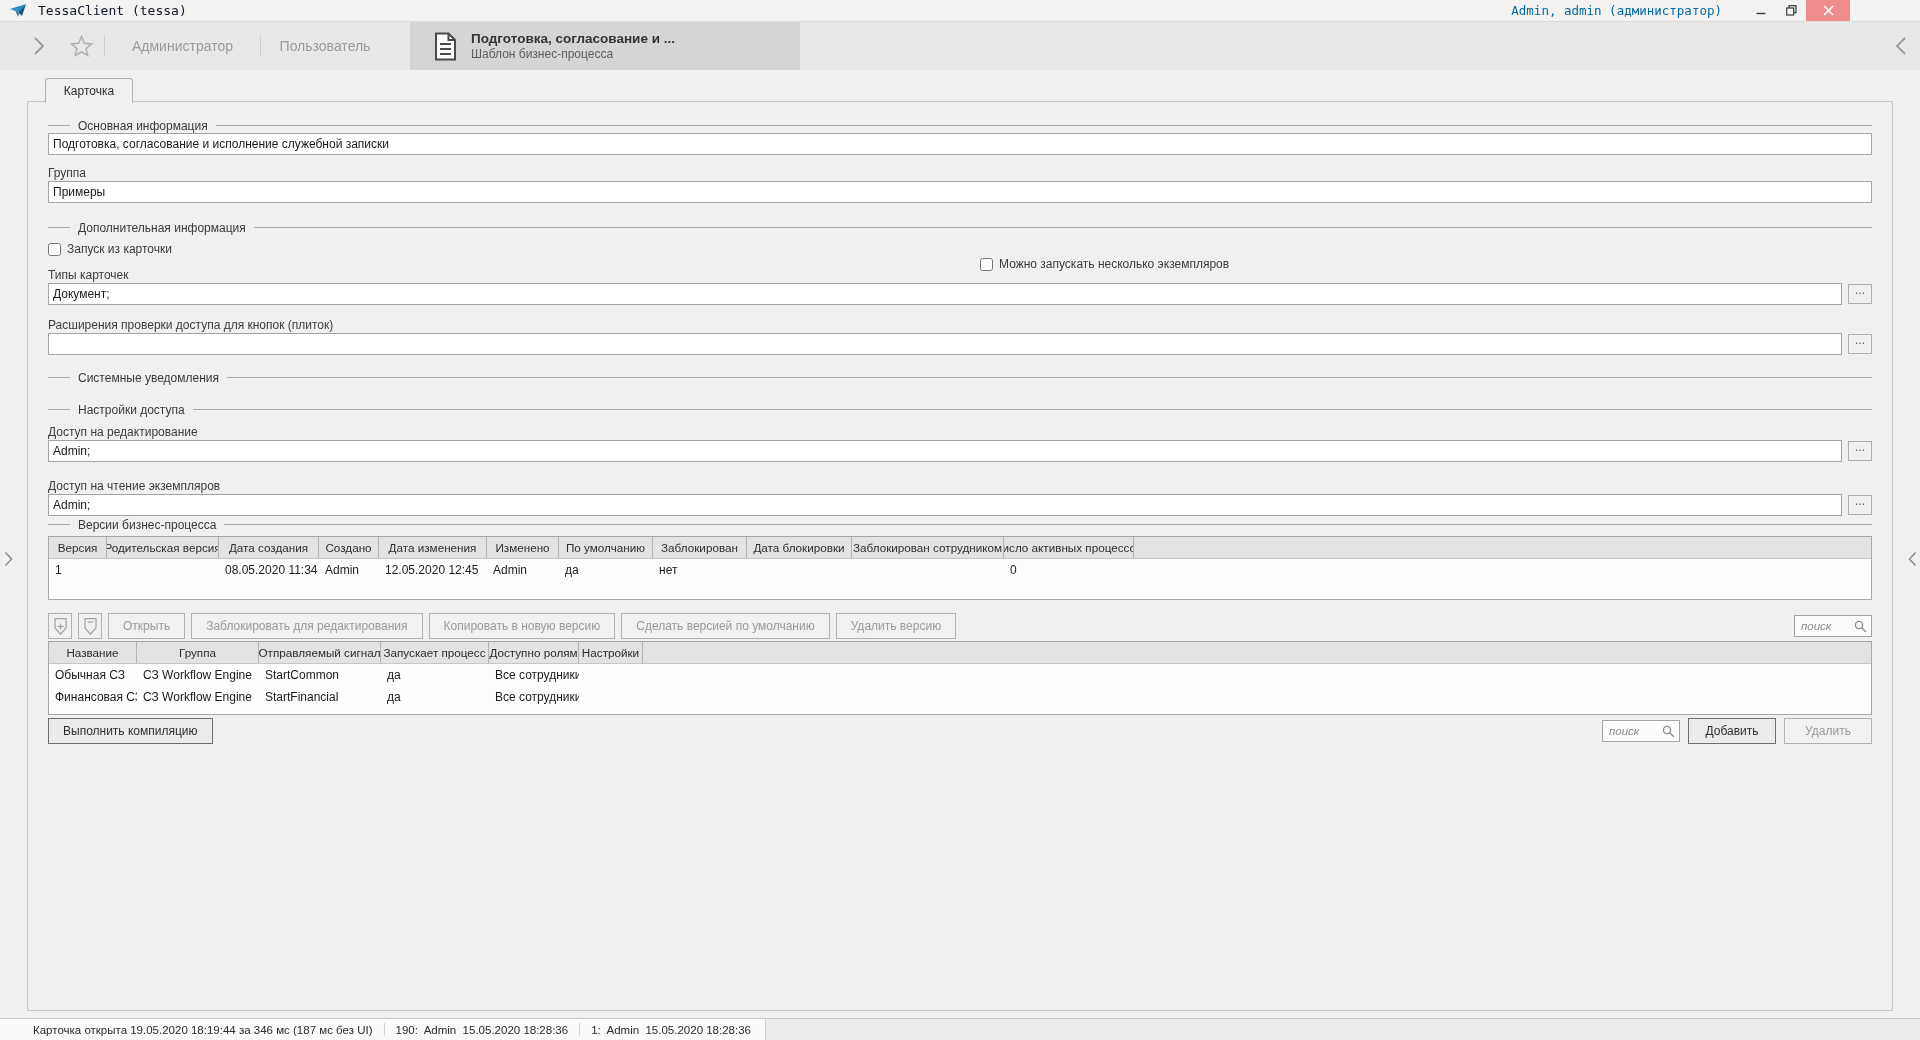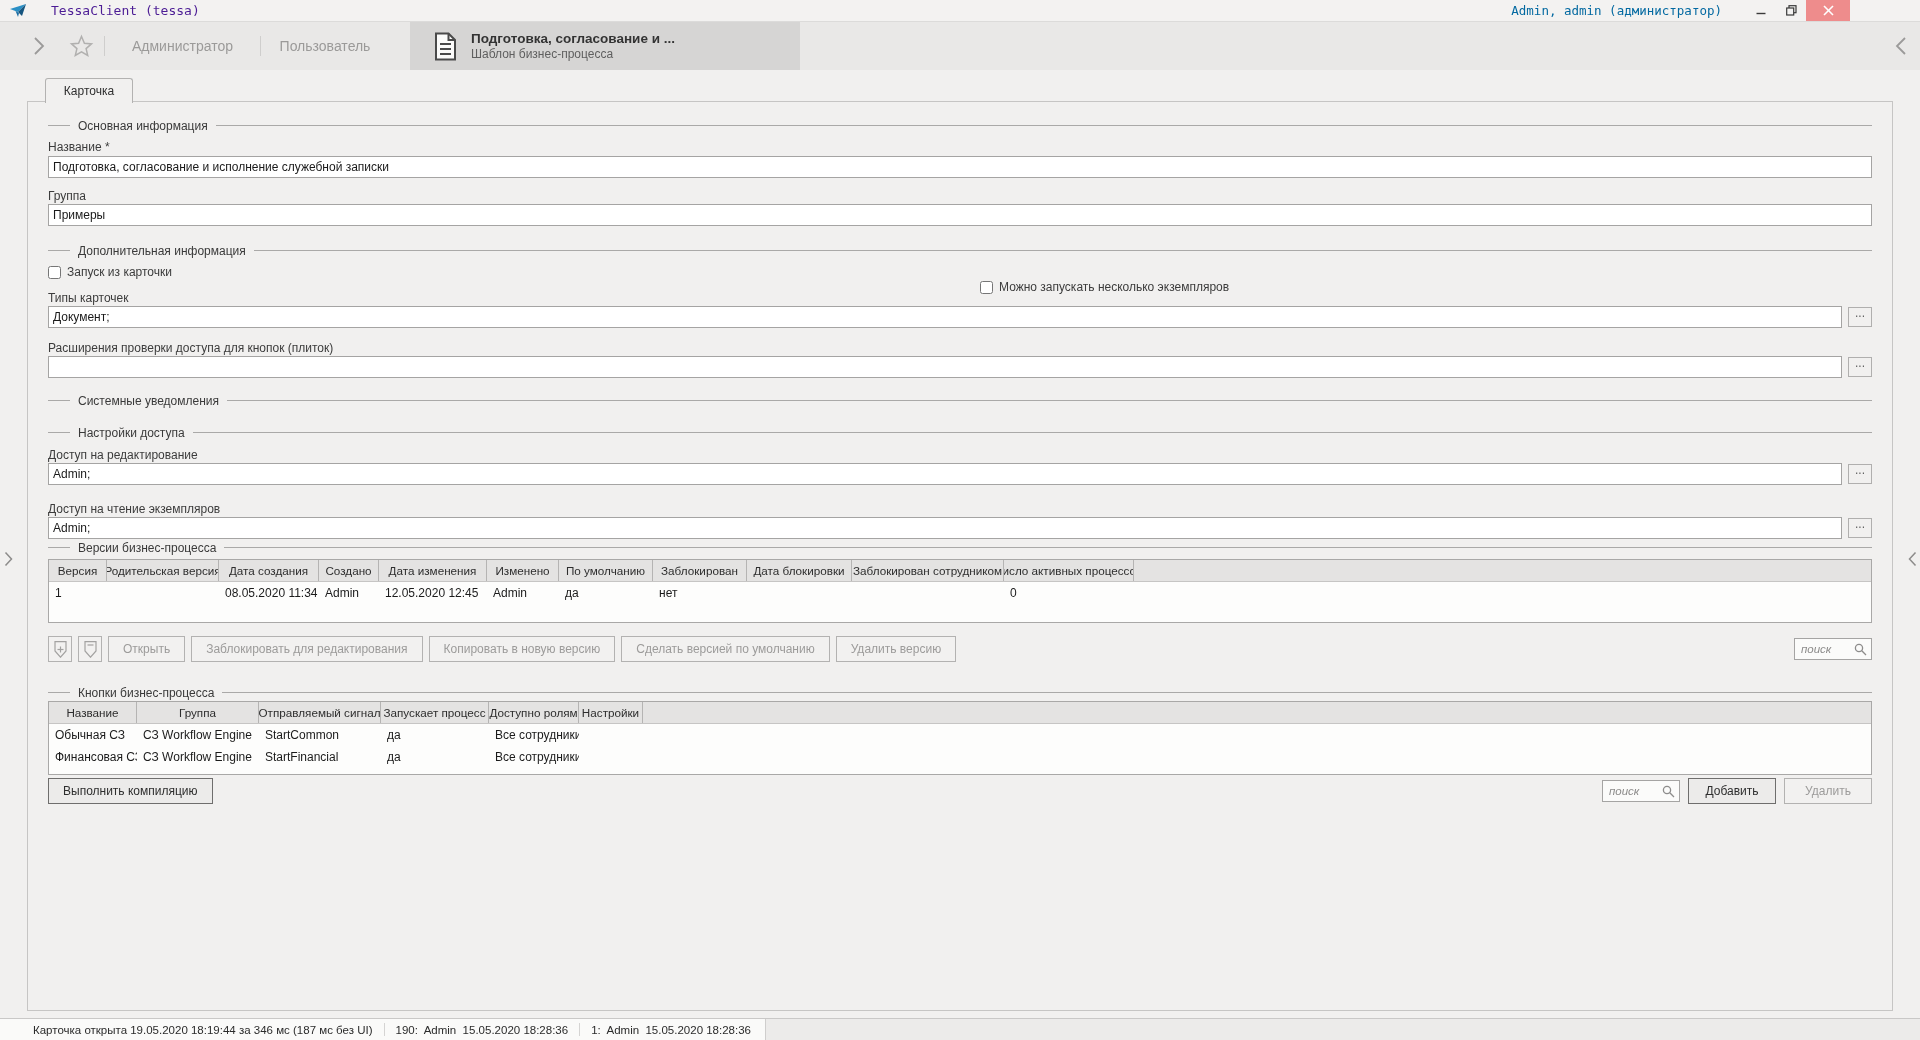--- a/index.html
+++ b/index.html
@@ -2,21 +2,21 @@
 <html><head>
 <meta charset="utf-8">
 <style>
   html,body{margin:0;padding:0;}
   body{width:1920px;height:1040px;overflow:hidden;font-family:"Liberation Sans",sans-serif;background:#f0efee;}
   .app{position:relative;width:1920px;height:1040px;display:flex;flex-direction:column;background:#f1f0ef;}
 
   
   .titlebar{flex:0 0 21px;height:21px;background:#f3f2f1;display:flex;align-items:center;border-bottom:1px solid #dcdbda;}
   .logo{margin-left:9px;display:flex;align-items:center;}
-  .win-title{font-family:"DejaVu Sans Mono",monospace;font-size:13px;color:#4c1d95;margin-left:24px;}
+  .win-title{font-family:"DejaVu Sans Mono",monospace;font-size:13px;color:#0f172a;margin-left:11px;}
   .user-info{margin-left:auto;font-family:"DejaVu Sans Mono",monospace;font-size:12.5px;color:#0369a1;margin-right:24px;}
   .win-btn{width:30px;height:21px;display:flex;align-items:center;justify-content:center;cursor:default;}
   .win-btn.close{width:44px;background:#ee8c8c;margin-right:70px;}
 
   
   .tabbar{flex:0 0 48px;height:48px;background:#e9e8e7;display:flex;align-items:stretch;padding-left:20px;}
   .navchev{width:38px;display:flex;align-items:center;justify-content:center;}
   .starbox{width:46px;display:flex;align-items:center;justify-content:center;}
   .vsep{width:1px;background:#cfcecd;margin:14px 0;}
   .tab{display:flex;align-items:center;justify-content:center;color:#9b9a99;font-size:14px;}
@@ -171,21 +171,20 @@
     <div class="card-tab">Карточка</div>
 
     <div class="panel">
 
       <div class="group" style="margin-top:17px">
         <span class="gline gshort"></span>
         <span class="glabel">Основная информация</span>
         <span class="gline glong"></span>
       </div>
 
-      <div class="flabel" style="margin-top:8px">Название *</div>
       <div class="frow" style="margin-top:1px">
         <input class="text-input" value="Подготовка, согласование и исполнение служебной записки" style="">
       </div>
 
       <div class="flabel" style="margin-top:11px">Группа</div>
       <div class="frow">
         <input class="text-input" value="Примеры" style="">
       </div>
 
       <div class="group" style="margin-top:18px">
@@ -300,25 +299,20 @@
         <button class="btn">Удалить версию</button>
         <div class="search-box">
           <input placeholder="поиск" style="">
           <svg width="13" height="13" viewBox="0 0 13 13">
               <circle cx="5" cy="5" r="3.6" fill="none" stroke="#8d8c8b" stroke-width="1.3"></circle>
               <line x1="7.8" y1="7.8" x2="12" y2="12" stroke="#8d8c8b" stroke-width="1.3"></line>
             </svg>
         </div>
       </div>
 
-      <div class="group" style="margin-top:24px">
-        <span class="gline gshort"></span>
-        <span class="glabel">Кнопки бизнес-процесса</span>
-        <span class="gline glong"></span>
-      </div>
 
       <div class="dtable" style="margin-top:2px">
         <div class="thead">
           <div class="th bc0">Название</div>
           <div class="th bc1">Группа</div>
           <div class="th bc2">Отправляемый сигнал</div>
           <div class="th bc3">Запускает процесс</div>
           <div class="th bc4">Доступно ролям</div>
           <div class="th bc5">Настройки</div>
           <div class="th fill"></div>

